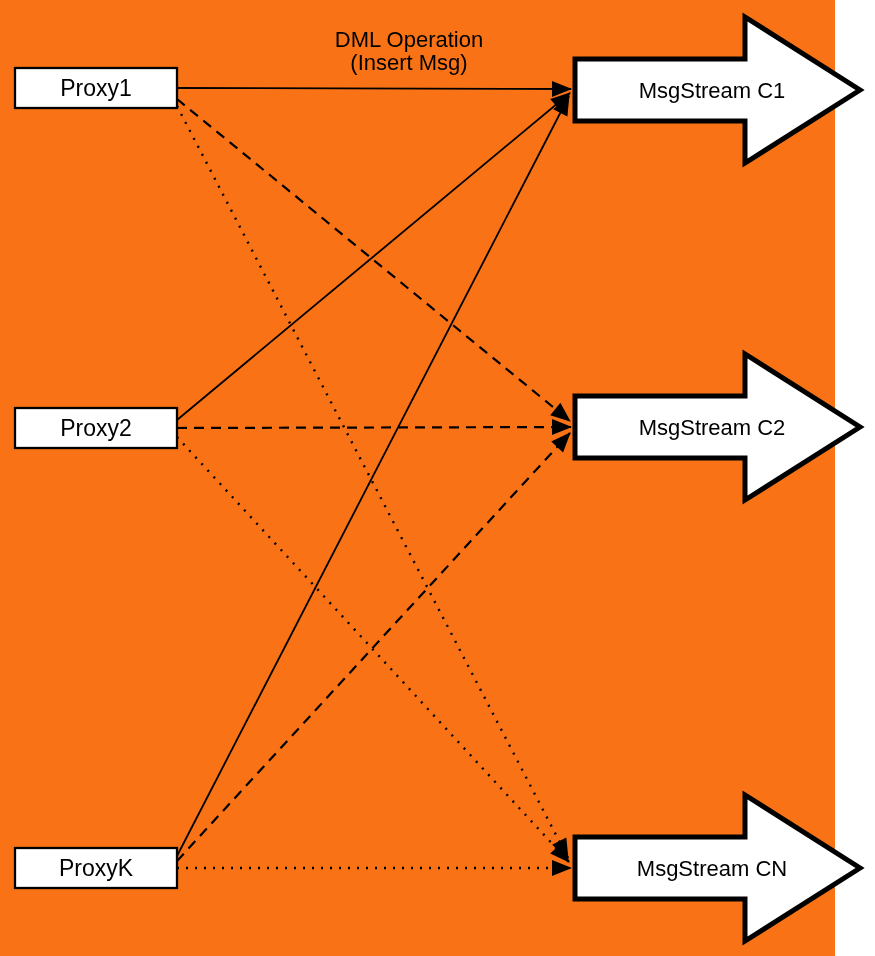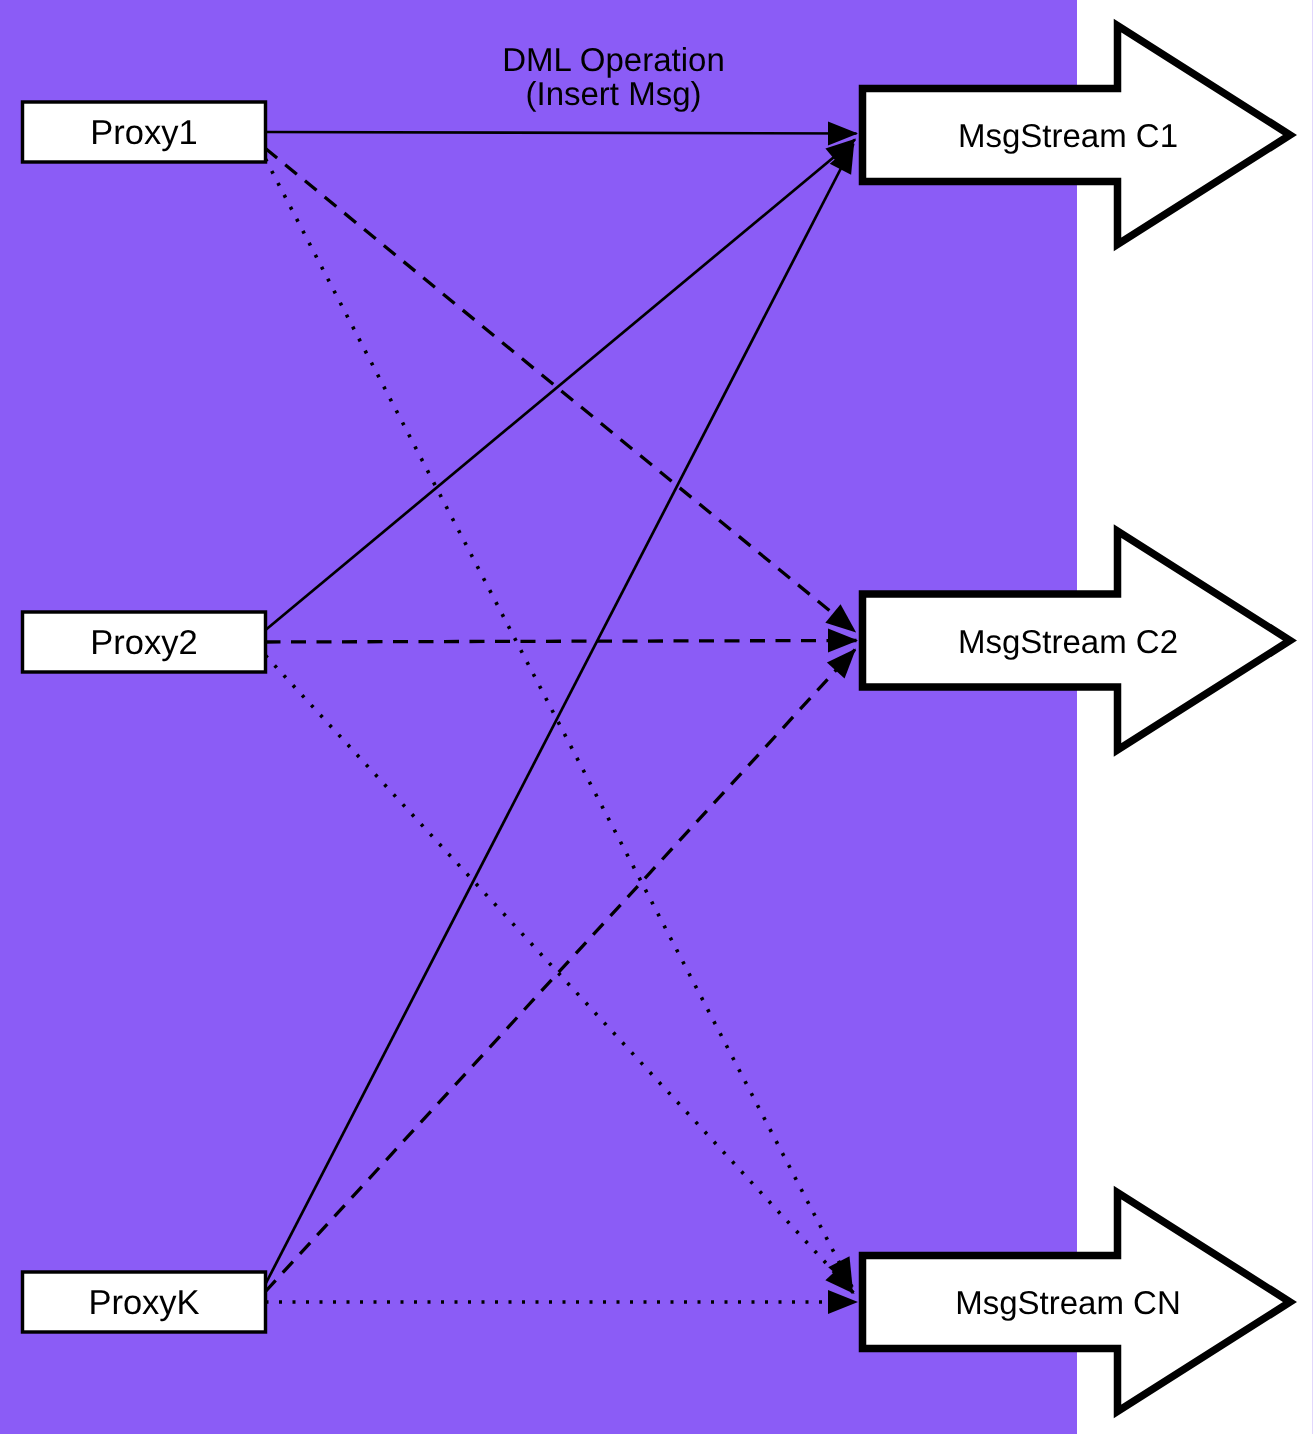--- a/index.html
+++ b/index.html
@@ -2,24 +2,24 @@
 <html><head>
 <meta charset="utf-8">
 <style>
   html, body {
     margin: 0;
     padding: 0;
     background: #ffffff;
     font-family: "Liberation Sans", sans-serif;
   }
   .canvas-wrap {
-    width: 718px;
+    width: 835px;
     height: 956px;
     position: relative;
-    background: #8b5cf6;
+    background: #f97316;
   }
   svg { display: block; }
   .node-box {
     fill: #ffffff;
     stroke: #000000;
     stroke-width: 2.3;
   }
   .node-label {
     font-family: "Liberation Sans", sans-serif;
     font-size: 23px;

